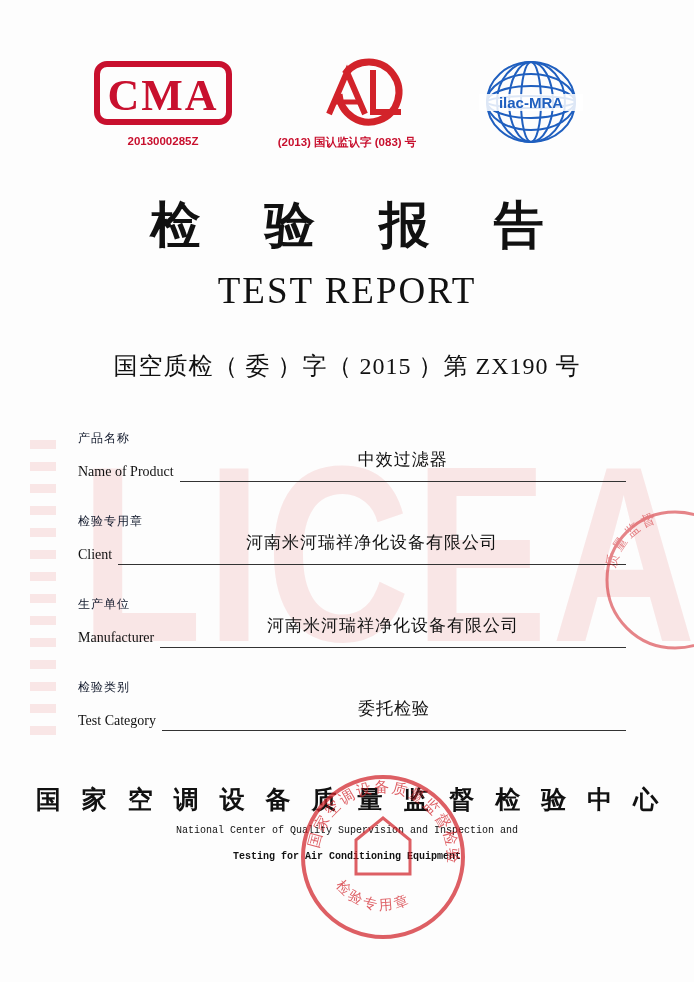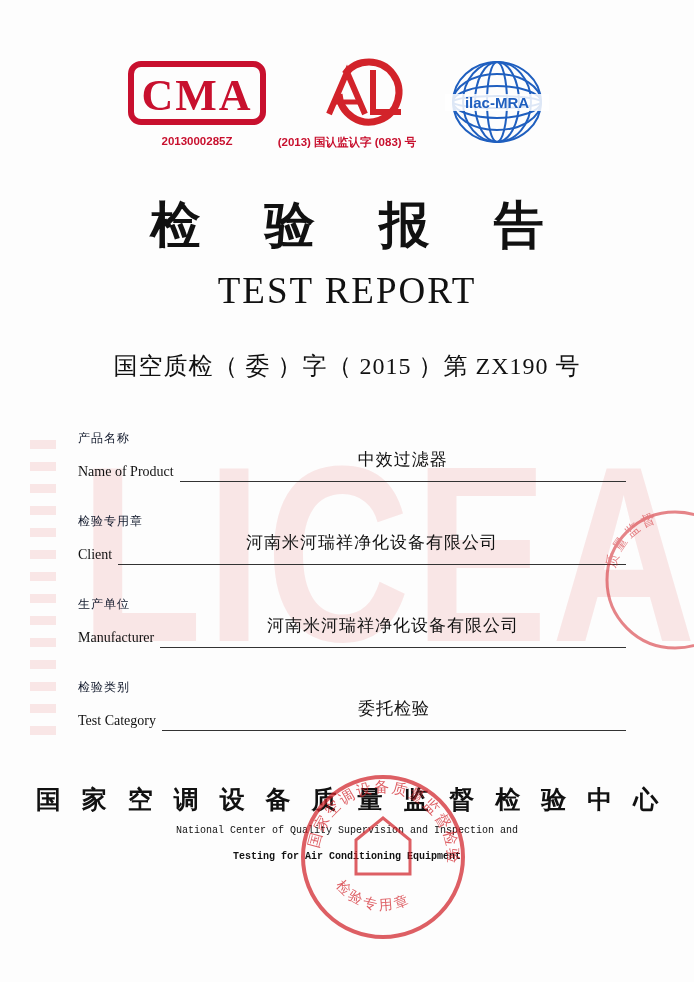--- a/index.html
+++ b/index.html
@@ -62,20 +62,21 @@
     width: 26px;
   }
 
   
   .logos {
     position: relative;
     z-index: 3;
     display: flex;
     justify-content: center;
     align-items: flex-start;
+    gap: 34px;
     padding-top: 58px;
   }
   .logo-block {
     text-align: center;
     width: 150px;
   }
   .logo-caption {
     font-family: "Liberation Sans", sans-serif;
     font-size: 11.5px;
     font-weight: 700;

